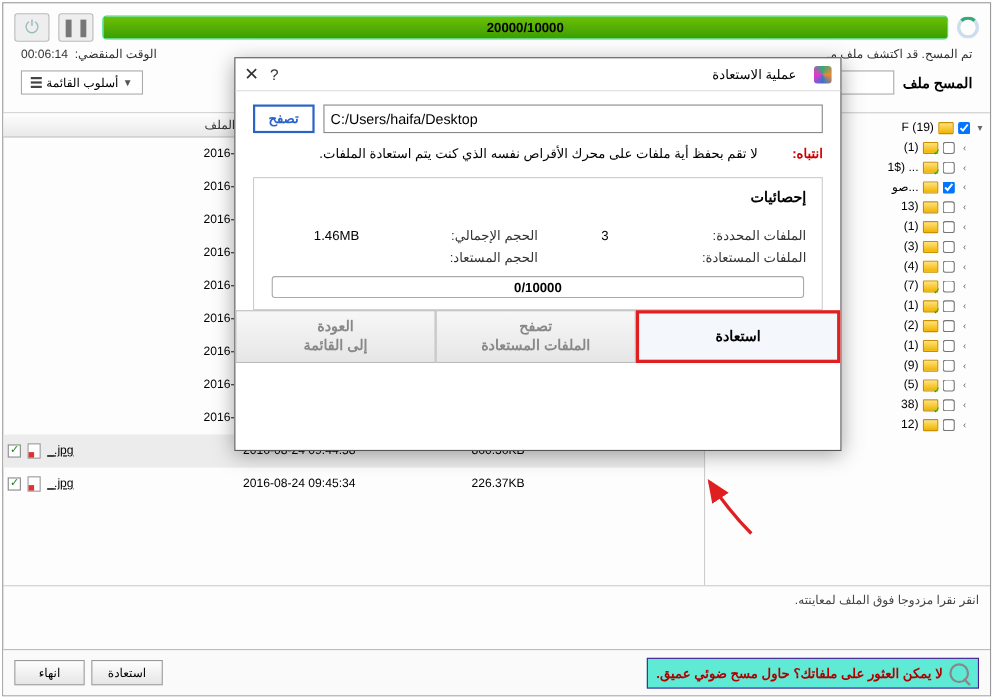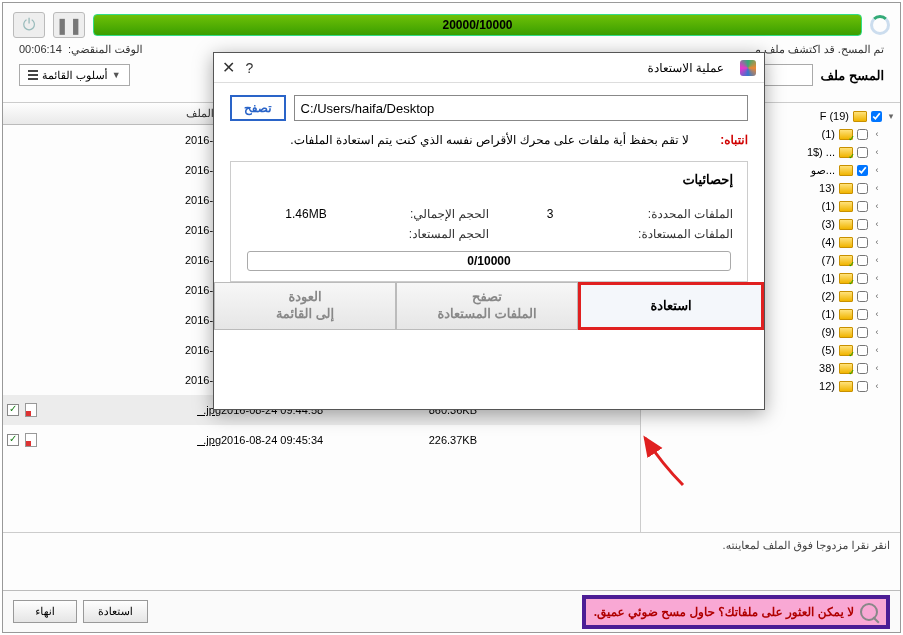--- a/index.html
+++ b/index.html
@@ -33,26 +33,26 @@
 .file-header div { border-right: 1px solid #ccc; padding: 0 6px; height: 100%; display: flex; align-items: center; }
 .col-name { width: 200px; }
 .col-date { width: 160px; }
 .col-size { width: 100px; justify-content: flex-end; }
 .file-row { display: flex; height: 30px; align-items: center; font-size: 11px; padding: 0 4px; direction: ltr; }
 .file-row.sel { background: #ececec; }
 .tick-icon { width: 12px; height: 12px; border: 1px solid #888; background: #fff; margin-right: 6px; position: relative; }
 .tick-icon::after { content: "✓"; color: #1a7e1a; font-size: 10px; position: absolute; top: -2px; left: 1px; }
 .doc-icon { width: 12px; height: 14px; background: #fff; border: 1px solid #999; margin-right: 6px; position: relative; }
 .doc-icon::after { content: ""; position: absolute; width: 5px; height: 5px; background: #d33; bottom: 0; left: 0; }
-.fname { width: 178px; direction: ltr; text-align: right; text-decoration: underline; }
+.fname { width: 178px; direction: ltr; text-align: left; text-decoration: underline; }
 .fdate { width: 158px; direction: ltr; text-align: left; }
 .fsize { width: 98px; direction: ltr; text-align: right; }
 .preview-pane { height: 30px; border-top: 1px solid #ccc; padding: 6px 10px; font-size: 11px; color: #444; }
 .bottom-bar { position: absolute; bottom: 0; left: 0; right: 0; height: 42px; border-top: 1px solid #bbb; display: flex; align-items: center; justify-content: space-between; padding: 0 10px; background: #fafafa; }
-.deep-scan { display: flex; align-items: center; gap: 6px; color: #b00000; font-weight: bold; font-size: 12px; border: 4px solid #4c1d95; padding: 4px 8px; background: #f9a8d4; }
+.deep-scan { display: flex; align-items: center; gap: 6px; color: #b00000; font-weight: bold; font-size: 12px; border: 1px solid #4c1d95; padding: 4px 8px; background: #5eead4; }
 .mag-icon { width: 18px; height: 18px; border: 2px solid #888; border-radius: 50%; position: relative; }
 .mag-icon::after { content: ""; position: absolute; width: 8px; height: 2px; background: #888; transform: rotate(45deg); bottom: -2px; right: -4px; }
 .bottom-btns { display: flex; gap: 6px; }
 .btn-plain { border: 1px solid #999; background: linear-gradient(#fefefe,#e5e5e5); padding: 4px 14px; font-size: 11px; min-width: 64px; }
 
 .dialog { position: absolute; top: 52px; right: 138px; width: 552px; height: 358px; background: #fff; border: 1px solid #555; box-shadow: 0 4px 18px rgba(0,0,0,.35); z-index: 10; direction: rtl; }
 .dlg-title { height: 30px; display: flex; align-items: center; justify-content: space-between; padding: 0 8px; border-bottom: 1px solid #ddd; }
 .dlg-title-left { display: flex; align-items: center; gap: 16px; font-size: 12px; }
 .recycle-icon { width: 16px; height: 16px; border-radius: 3px; background: conic-gradient(#3a7,#e83,#37c,#e3c,#3a7); }
 .dlg-title-right { display: flex; align-items: center; gap: 10px; font-size: 14px; color: #333; }

